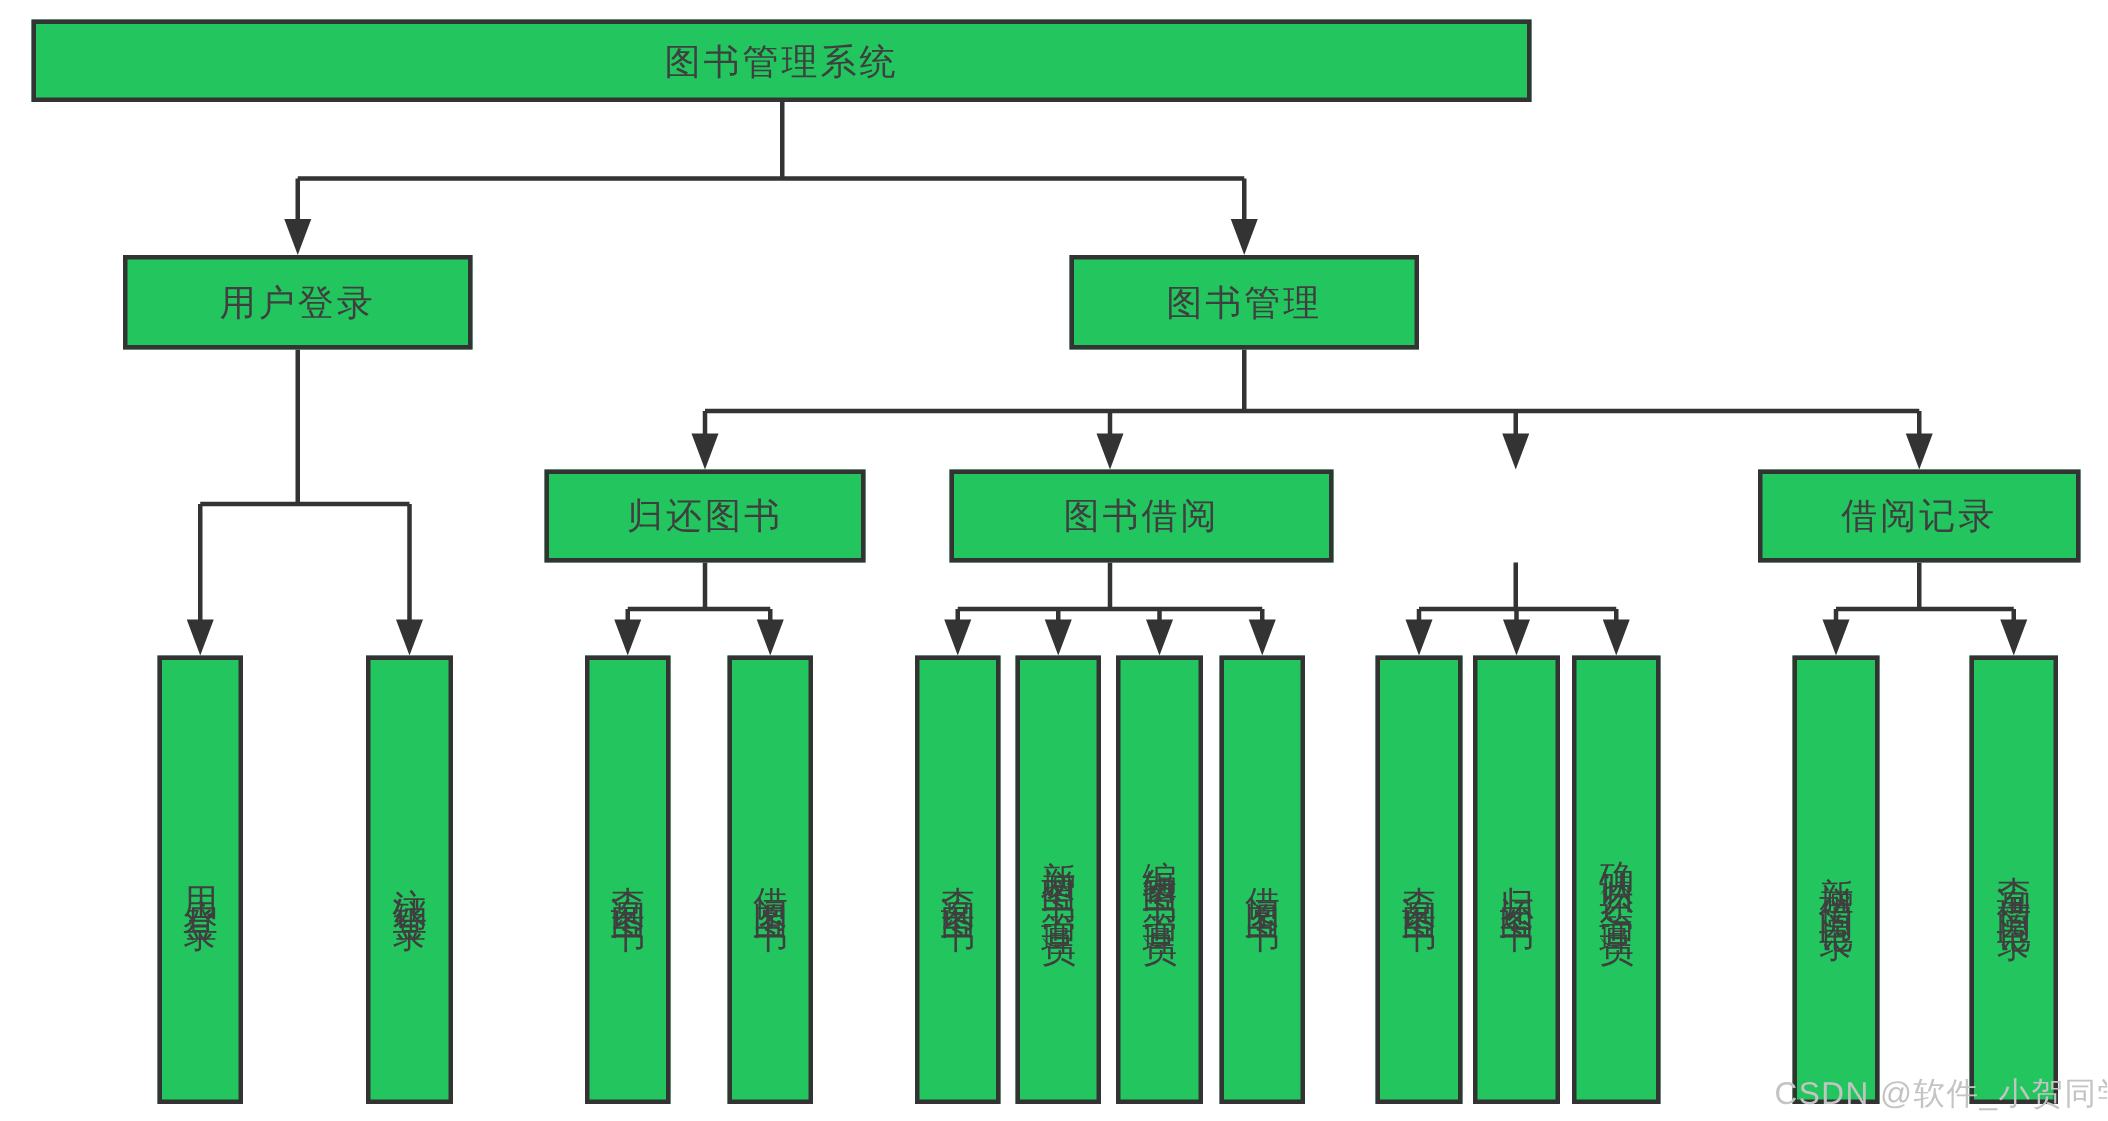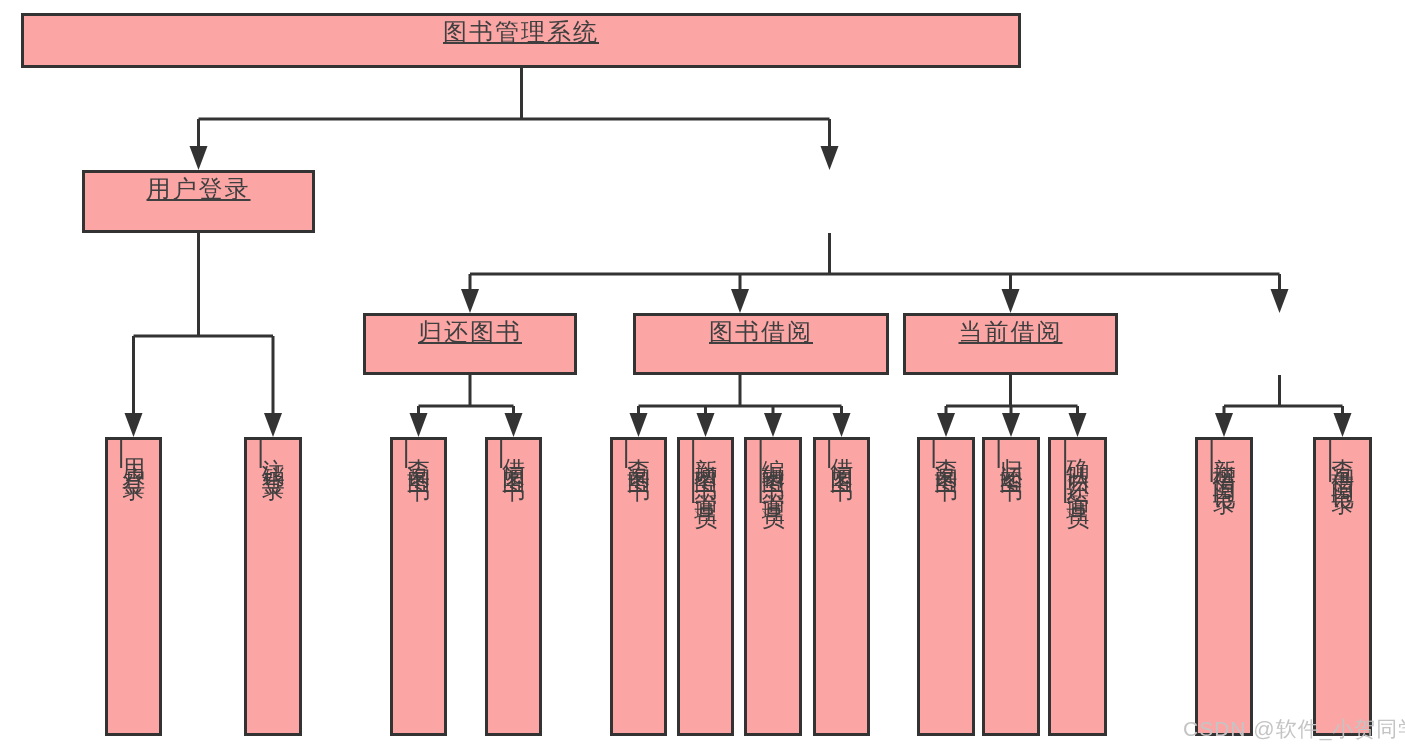--- a/index.html
+++ b/index.html
@@ -8,22 +8,22 @@
     background:var(--background,#ffffff);
     font-family:"Liberation Sans", sans-serif;
     color:var(--text,#3f3f3f);
     overflow:hidden;
   }
   .connectors { position:absolute; left:0; top:0; width:1405px; height:747px; }
   .connectors .l { fill:none; stroke:var(--line,#333333); stroke-width:3; }
   .connectors .a { fill:var(--line,#333333); stroke:none; }
   .h-node, .v-node {
     position:absolute; box-sizing:border-box;
-    background:#fca5a5; border:3px solid var(--box_border,#333333);
-    display:flex; align-items:flex-start; justify-content:center;text-decoration:underline;
+    background:#22c55e; border:3px solid var(--box_border,#333333);
+    display:flex; align-items:center; justify-content:center;
   }
   .h-node span { font-size:24px; letter-spacing:2px; white-space:nowrap; }
   .v-node span {
     writing-mode:vertical-rl; text-orientation:mixed;
     font-size:23px; letter-spacing:7px; line-height:1.1; white-space:nowrap;
   }
   .watermark {
     position:absolute; left:1183px; top:715px;
     font-size:21px; letter-spacing:1px;
     color:var(--watermark,#c4c4c4); white-space:nowrap; z-index:5;
@@ -70,29 +70,32 @@
     <path class="a" d="M1333.5 413 L1351.5 413 L1342.5 437 Z"></path>
   </svg>
 
   <div class="h-node" style="left:21px;top:13px;width:1000px;height:55px">
     <span>图书管理系统</span>
   </div>
 
   <div class="h-node" style="left:82px;top:170px;width:233px;height:63px">
     <span>用户登录</span>
   </div>
+  <div class="h-node" style="left:713px;top:170px;width:233px;height:63px">
+    <span>图书管理</span>
+  </div>
 
   <div class="h-node" style="left:363px;top:313px;width:214px;height:62px">
     <span>归还图书</span>
   </div>
   <div class="h-node" style="left:633px;top:313px;width:256px;height:62px">
     <span>图书借阅</span>
   </div>
-  <div class="h-node" style="left:903px;top:313px;width:215px;height:62px">
-    <span>当前借阅</span>
+  <div class="h-node" style="left:1172px;top:313px;width:215px;height:62px">
+    <span>借阅记录</span>
   </div>
 
   <div class="v-node" style="left:105px;top:437px;width:57px;height:299px">
     <span>用户登录</span>
   </div>
   <div class="v-node" style="left:244px;top:437px;width:58px;height:299px">
     <span>注销登录</span>
   </div>
 
   <div class="v-node" style="left:390px;top:437px;width:57px;height:299px">

